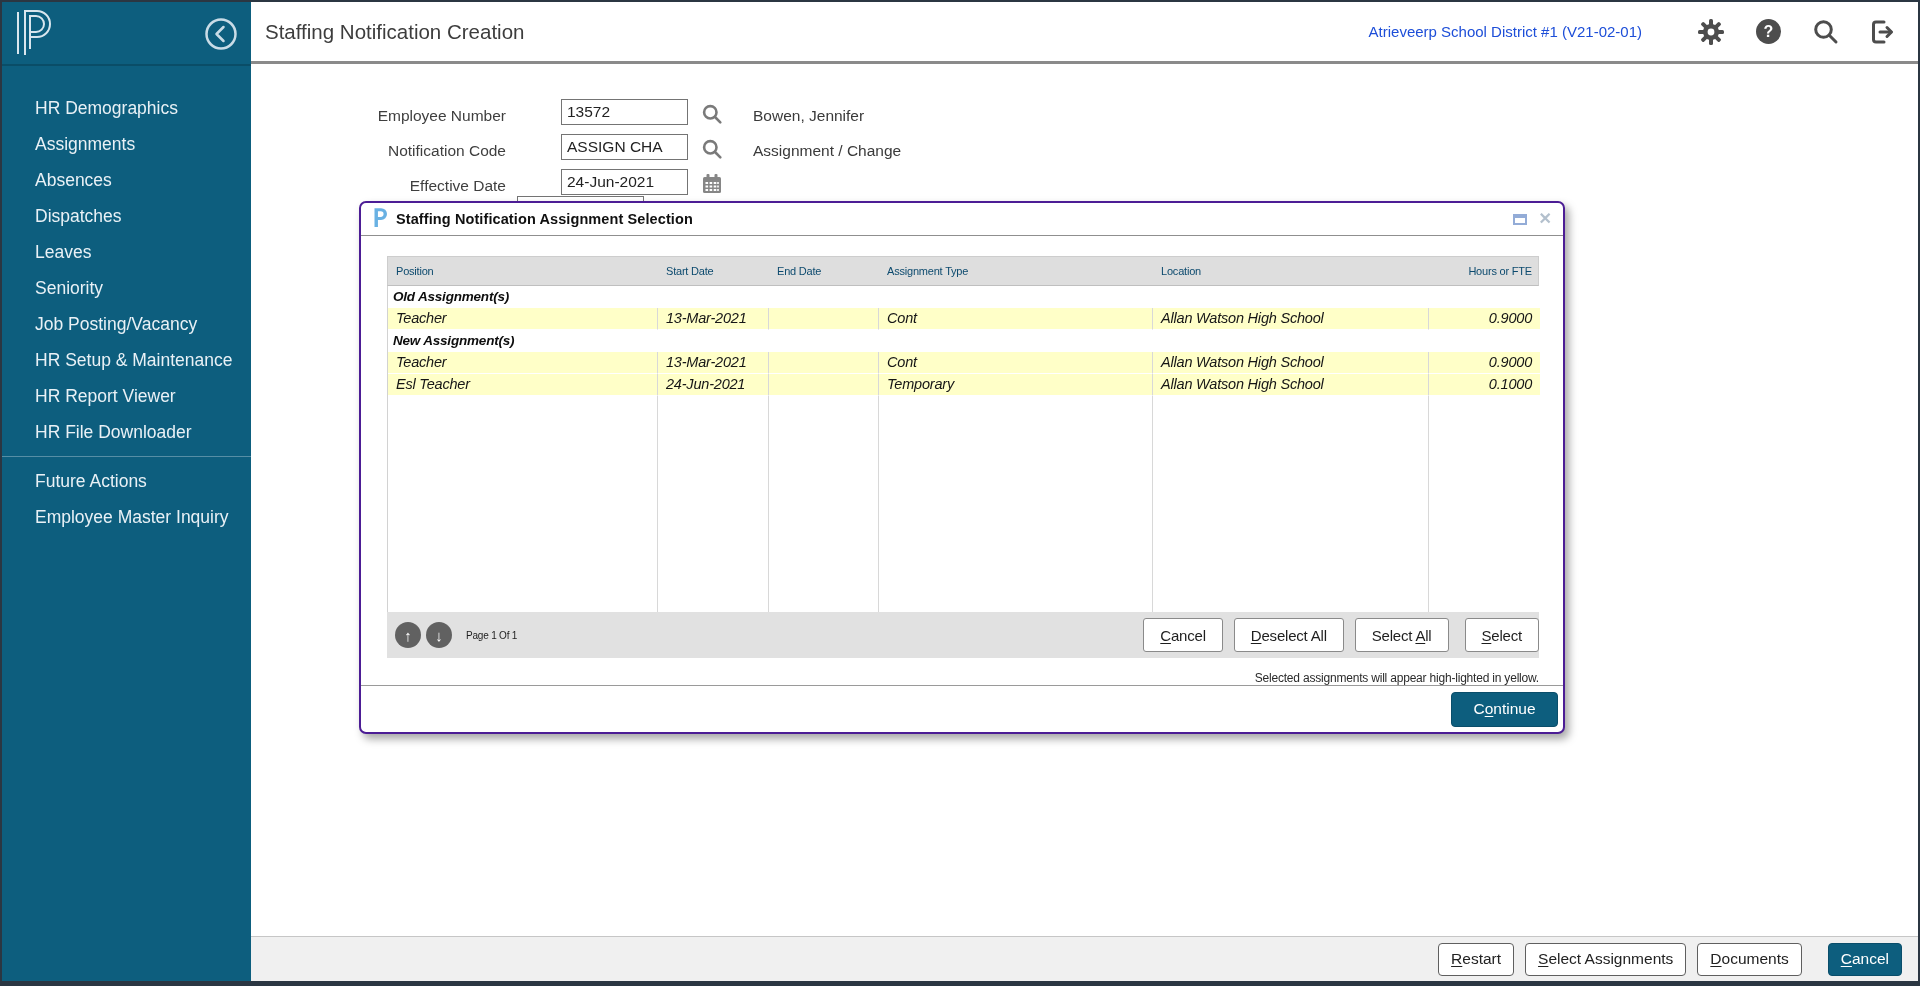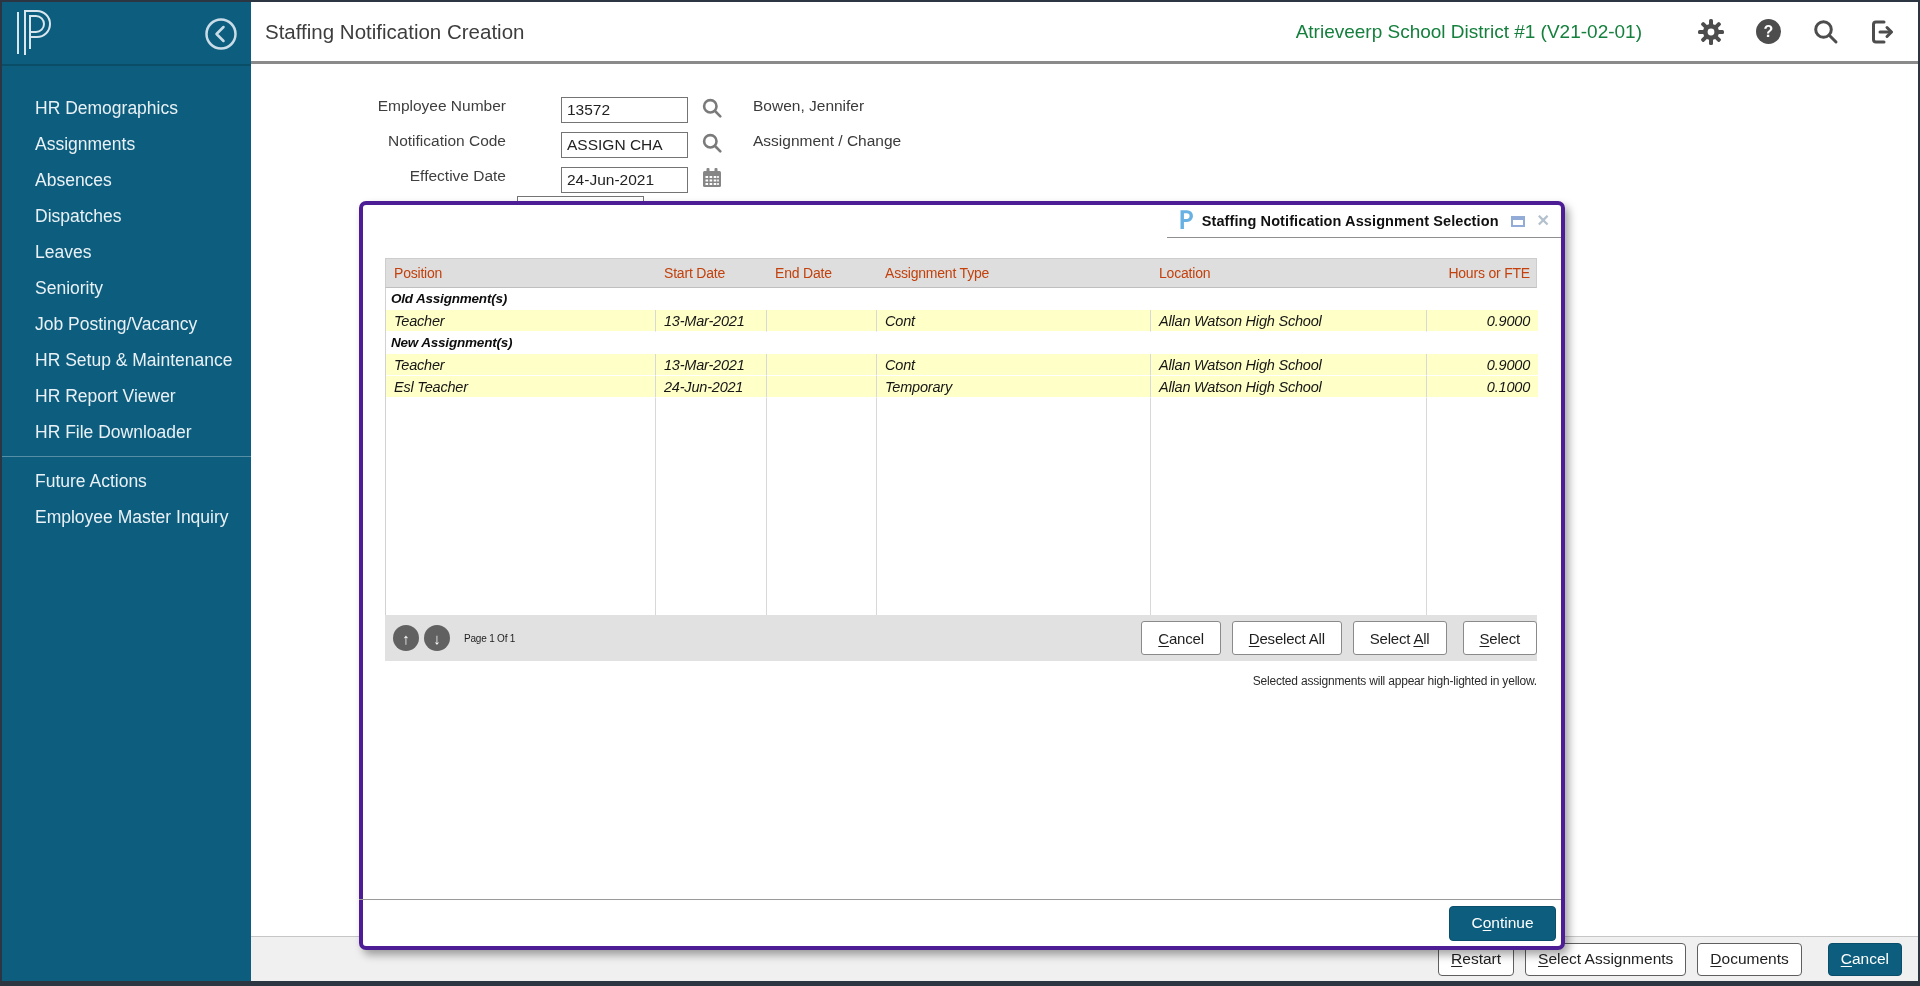--- a/index.html
+++ b/index.html
@@ -18,50 +18,50 @@
   .collapse-btn{ position:absolute; right:13px; top:15px; width:34px; height:34px; background:transparent; border:none; padding:0; cursor:pointer; }
   .nav{ padding-top:24px; }
   .nav-item{ height:36px; line-height:36px; padding-left:33px; font-size:17.5px; color:#E9F1F6; cursor:pointer; white-space:nowrap; }
   .nav-divider{ border-top:1px solid rgba(255,255,255,0.30); margin:6px 0; }
 
   
   .main{ flex:1; min-width:0; display:flex; flex-direction:column; position:relative; }
   .header{ height:62px; flex-shrink:0; border-bottom:3px solid #8a8a8a; display:flex; align-items:center; padding:0 22px 0 14px; }
   .page-title{ font-size:20.5px; color:#3d3d3d; }
   .header-right{ margin-left:auto; display:flex; align-items:center; }
-  .district{ font-size:19px; color:#15803d; margin-right:26px; }
+  .district{ font-size:15px; color:#1d4ed8; margin-right:26px; }
   .hicon{ width:28px; height:28px; margin-left:29px; background:none; border:none; padding:0; cursor:pointer; display:flex; align-items:center; justify-content:center; }
 
   
   .content{ flex:1; position:relative; background:#fff; }
   .form{ padding-top:33px; }
-  .form-row{ display:flex; align-items:flex-start; height:28px; margin:0 0 7px 55px; }
+  .form-row{ display:flex; align-items:flex-end; height:28px; margin:0 0 7px 55px; }
   .form-label{ width:200px; text-align:right; font-size:15.5px; color:#3f3f3f; margin-right:7px; flex-shrink:0; }
   .form-input{ width:127px; height:26px; border:1px solid #747474; font-size:15.5px; padding:0 5px; color:#222; font-family:inherit; background:#fff;margin-left:48px; }
   .row-icon{ margin-left:13px; background:none; border:none; padding:0; cursor:pointer; display:flex; align-items:center; }
   .form-display{ margin-left:30px; font-size:15.5px; color:#3a3a3a; }
   .partial-input{ position:absolute; left:266px; top:132px; width:127px; height:12px; border:1px solid #747474; background:#fff; }
 
   
   .modal{
-    position:absolute; left:108px; top:137px; width:1206px; height:749px;
-    background:#fff; border:4px solid #4c1d95; border-radius:7px;
+    position:absolute; left:108px; top:137px; width:1206px; height:533px;
+    background:#fff; border:2px solid #4c1d95; border-radius:7px;
     box-shadow:4px 5px 9px rgba(0,0,0,0.35);
-    display:flex; flex-direction:column; z-index:10;align-items:flex-end;
+    display:flex; flex-direction:column; z-index:10;
   }
   .modal-titlebar{ height:33px; flex-shrink:0; display:flex; align-items:center; padding:0 11px; border-bottom:1px solid #8f8f8f; }
   .modal-title{ font-weight:bold; font-size:14.5px; color:#101010; margin-left:9px; flex:1; letter-spacing:0.1px; }
   .win-btn{ background:none; border:none; padding:0; cursor:pointer; margin-left:12px; display:flex; align-items:center; }
   .restore-glyph{ display:inline-block; width:14px; height:11px; border:2px solid #93ACD7; border-top-width:4px; background:#fff; }
   .close-glyph{ color:#B3C0CD; font-size:16px; font-weight:bold; line-height:1; }
   .modal-body{ flex:1; display:flex; flex-direction:column; padding:20px 24px 0 26px; overflow:hidden; }
 
   .grid6{ display:grid; grid-template-columns:270px 111px 110px 274px 276px 111px; }
   .table-head{ width:1152px; height:30px; background:#DEDEDE; border:1px solid #CDCDCD; border-bottom-color:#BFBFBF; }
-  .th{ font-size:14px; color:#c2410c; letter-spacing:-0.2px; display:flex; align-items:center; padding-left:8px; overflow:hidden; white-space:nowrap; }
+  .th{ font-size:11px; color:#0c4a6e; letter-spacing:-0.2px; display:flex; align-items:center; padding-left:8px; overflow:hidden; white-space:nowrap; }
   .th.right{ justify-content:flex-end; padding-right:8px; padding-left:0; }
   .table-body{ width:1152px; height:327px; border-left:1px solid #D2D2D2; border-right:1px solid #D2D2D2; grid-auto-rows:22px; align-content:start;font-style:italic; }
   .row-group{ grid-column:1/-1; font-weight:bold; font-size:13.5px; color:#0d0d0d; letter-spacing:-0.2px; display:flex; align-items:center; padding-left:5px; border-bottom:1px solid #fff; background:#fff; }
   .td{ font-size:14.5px; color:#161616; letter-spacing:-0.2px; display:flex; align-items:center; padding-left:8px; border-right:1px solid #D8D8D8; border-bottom:1px solid #fff; overflow:hidden; white-space:nowrap; cursor:pointer; }
   .td.sel{ background:#FFFFC8; }
   .td.right{ justify-content:flex-end; padding-right:8px; padding-left:0; }
   .td.lastcol{ border-right:none; }
   .fillcell{ border-right:1px solid #D8D8D8; background:#fff; }
   .fillcell.lastcol{ border-right:none; }
 

